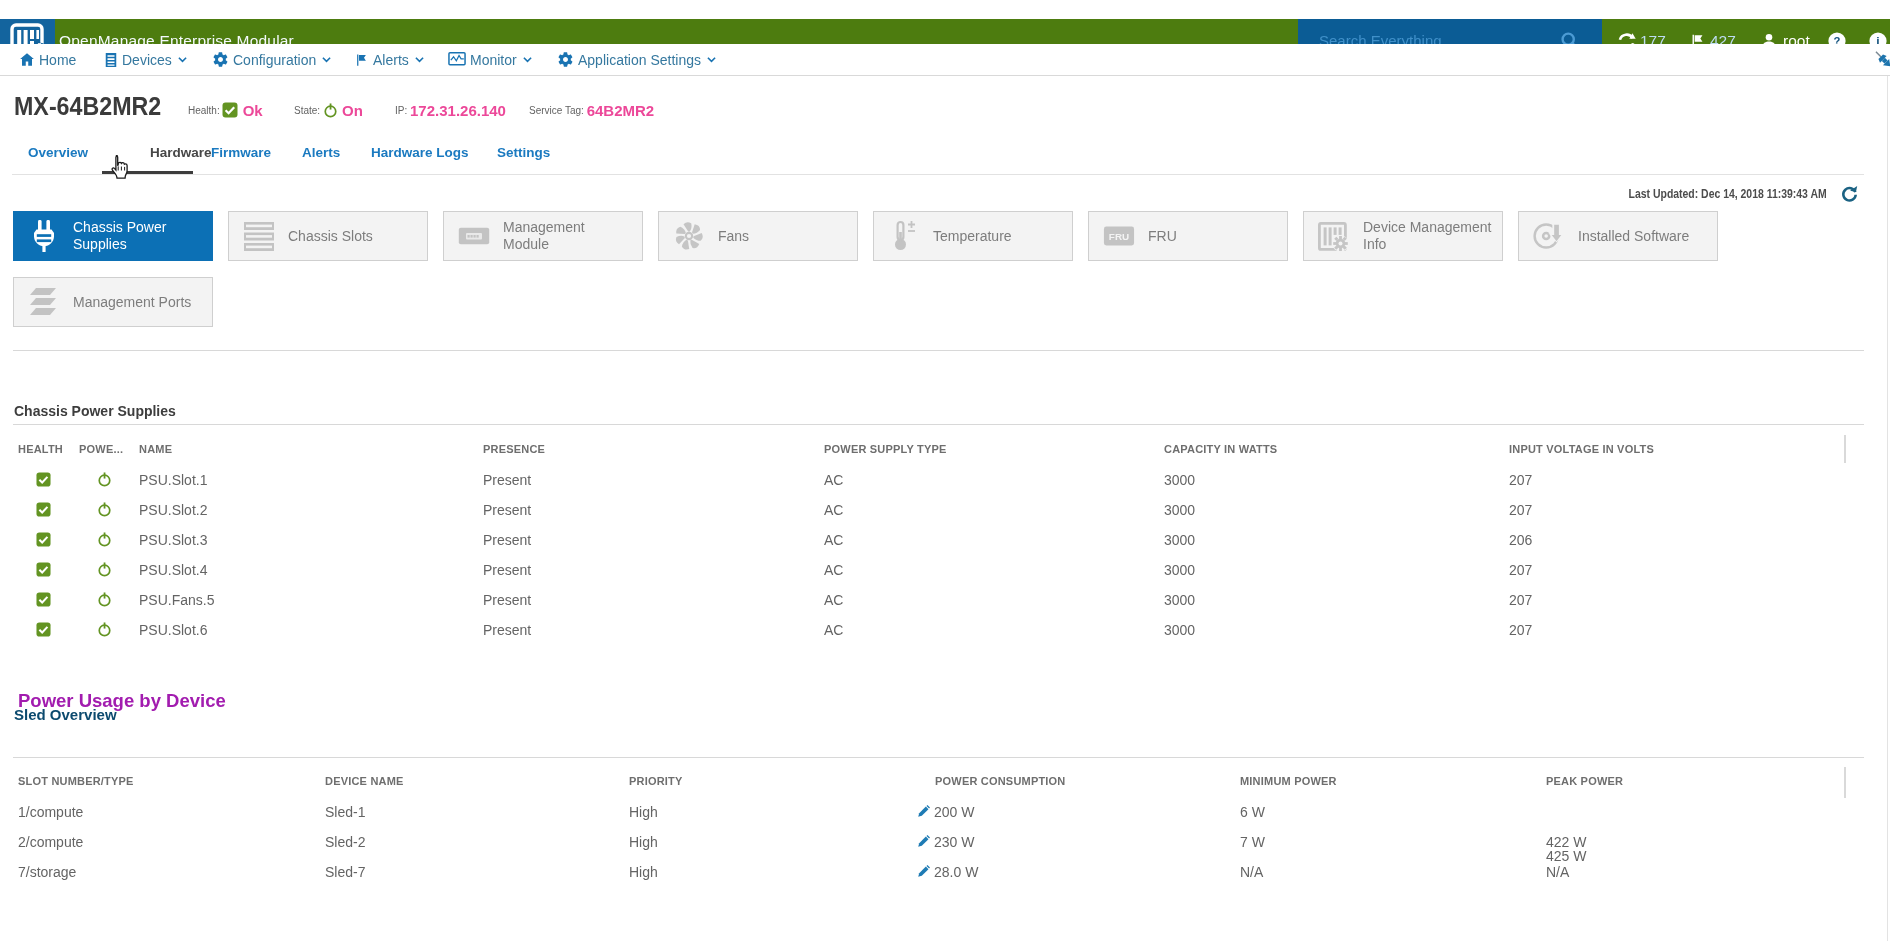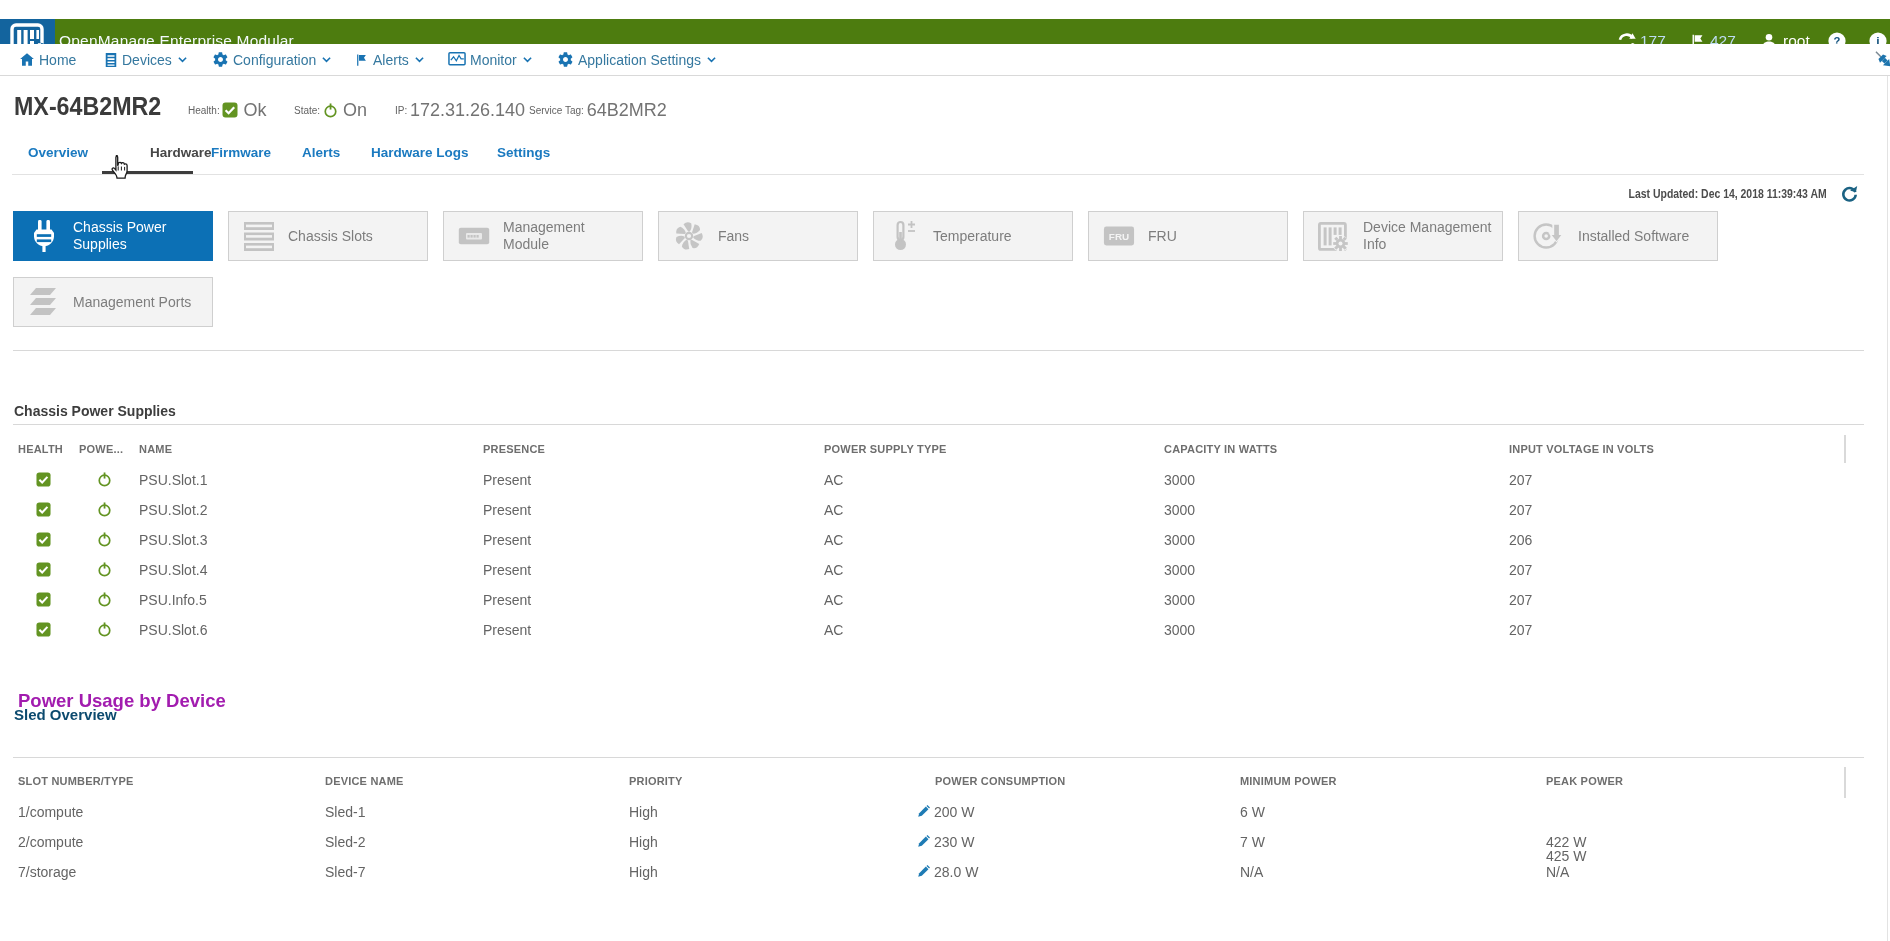--- a/index.html
+++ b/index.html
@@ -18,21 +18,21 @@
 
 
 #nav { position:absolute; left:0; top:44px; width:1890px; height:32px; background:#fff; border-bottom:1px solid #d9d9d9; }
 .navitem { position:absolute; top:0; height:31px; display:flex; align-items:center; gap:4px;
   color:#35789f; font-size:14px; }
 .caret { width:9px; height:9px; margin-left:2px; }
 
 
 #pagetitle { position:absolute; left:14px; top:92px; font-size:25px; font-weight:bold; color:#3b3b3b; transform:scaleX(0.93); transform-origin:left top; white-space:nowrap; }
 .metalabel { color:#636363; font-size:10px; }
-.metaval { color:#737373; font-size:18px; font-weight:normal; }
+.metaval { color:#ec4899; font-size:15px; font-weight:bold; }
 .metarow { position:absolute; top:102px; height:16px; display:flex; align-items:center; }
 
 
 .tab { position:absolute; top:145px; font-size:13.5px; font-weight:bold; color:#1b7ac0; }
 .tab.active { color:#474747;margin-left:31px; }
 #tabunderline { position:absolute; left:102px; top:171px; width:91px; height:3px; background:#3d3d3d; }
 #tabborder { position:absolute; left:12px; top:174px; width:1852px; height:1px; background:#e2e2e2; }
 
 
 .hwbtn { position:absolute; width:200px; height:50px; background:#f3f3f3; border:1px solid #cfcfcf;
@@ -70,20 +70,27 @@
           <rect x="32.6" y="21.8" width="3.4" height="3.4" transform="rotate(-45 34.3 23.5)"></rect>
           <rect x="23" y="31.8" width="3.4" height="3.4" transform="rotate(-45 24.7 33.5)"></rect>
           <rect x="32.6" y="31.8" width="3.4" height="3.4" transform="rotate(45 34.3 33.5)"></rect>
           <circle cx="29.5" cy="28.5" r="5.4"></circle>
         </g>
         <circle cx="29.5" cy="28.5" r="2.4" fill="#13649e"></circle>
       </g>
     </svg>
   </div>
   <div id="apptitle">OpenManage Enterprise Modular</div>
+  <div id="search">
+    <span class="ph">Search Everything</span>
+    <svg width="18" height="18" viewBox="0 0 18 18" style="position:absolute;left:263px;top:13px">
+      <circle cx="7.2" cy="7.2" r="5.6" fill="none" stroke="#4c9bd4" stroke-width="2.4"></circle>
+      <line x1="11.5" y1="11.5" x2="16.5" y2="16.5" stroke="#4c9bd4" stroke-width="2.6"></line>
+    </svg>
+  </div>
   <div class="hicon" style="left:1616px">
     <svg width="21" height="21" viewBox="0 0 24 24">
       <path d="M4.5 10 A8 8 0 0 1 19 8" fill="none" stroke="#fff" stroke-width="3"></path>
       <path d="M19.5 14 A8 8 0 0 1 5 16" fill="none" stroke="#fff" stroke-width="3"></path>
       <path d="M22.5 8.8h-7.3l3.6-6.2z" fill="#fff"></path>
       <path d="M1.5 15.2h7.3l-3.6 6.2z" fill="#fff"></path>
     </svg>
     <span style="margin-left:3px">177</span>
   </div>
   <div class="hicon" style="left:1689px">
@@ -428,21 +435,21 @@
     <div class="td" style="left:1164px;top:562px">3000</div>
     <div class="td" style="left:1509px;top:562px">207</div>
     <svg width="15" height="15" viewBox="0 0 16 16" style="position:absolute;left:36px;top:592px">
       <rect x="0.5" y="0.5" width="15" height="15" rx="3" fill="#639422"></rect>
       <path d="M3.6 8.2l3 3 5.6-6" fill="none" stroke="#fff" stroke-width="2.2"></path>
     </svg>
     <svg width="15" height="15" viewBox="0 0 16 16" style="position:absolute;left:97px;top:592px">
       <circle cx="8" cy="9" r="5.6" fill="none" stroke="#639422" stroke-width="1.8"></circle>
       <rect x="7.1" y="0.5" width="1.9" height="6.5" fill="#639422"></rect>
     </svg>
-    <div class="td" style="left:139px;top:592px">PSU.Info.5</div>
+    <div class="td" style="left:139px;top:592px">PSU.Fans.5</div>
     <div class="td" style="left:483px;top:592px">Present</div>
     <div class="td" style="left:824px;top:592px">AC</div>
     <div class="td" style="left:1164px;top:592px">3000</div>
     <div class="td" style="left:1509px;top:592px">207</div>
     <svg width="15" height="15" viewBox="0 0 16 16" style="position:absolute;left:36px;top:622px">
       <rect x="0.5" y="0.5" width="15" height="15" rx="3" fill="#639422"></rect>
       <path d="M3.6 8.2l3 3 5.6-6" fill="none" stroke="#fff" stroke-width="2.2"></path>
     </svg>
     <svg width="15" height="15" viewBox="0 0 16 16" style="position:absolute;left:97px;top:622px">
       <circle cx="8" cy="9" r="5.6" fill="none" stroke="#639422" stroke-width="1.8"></circle>

